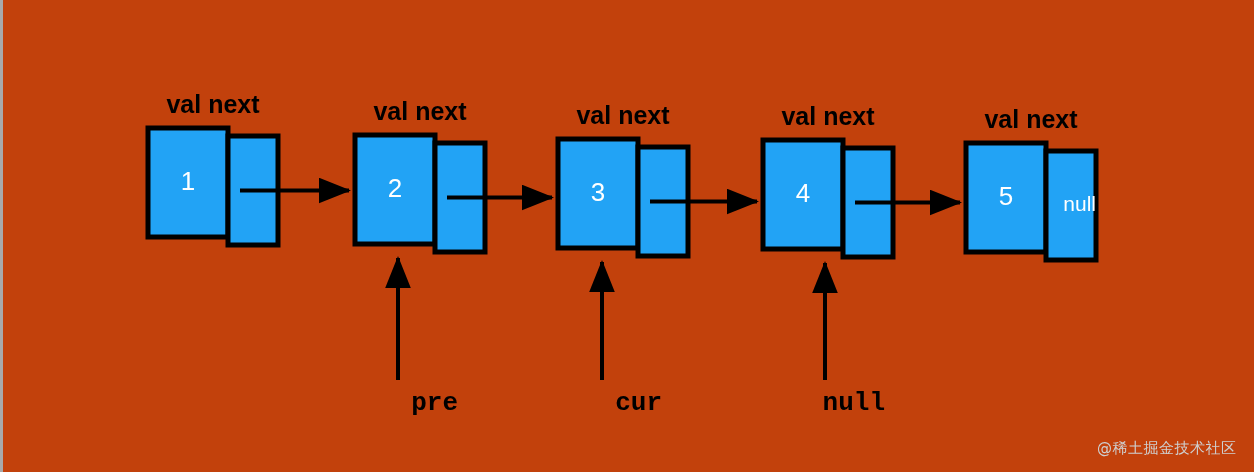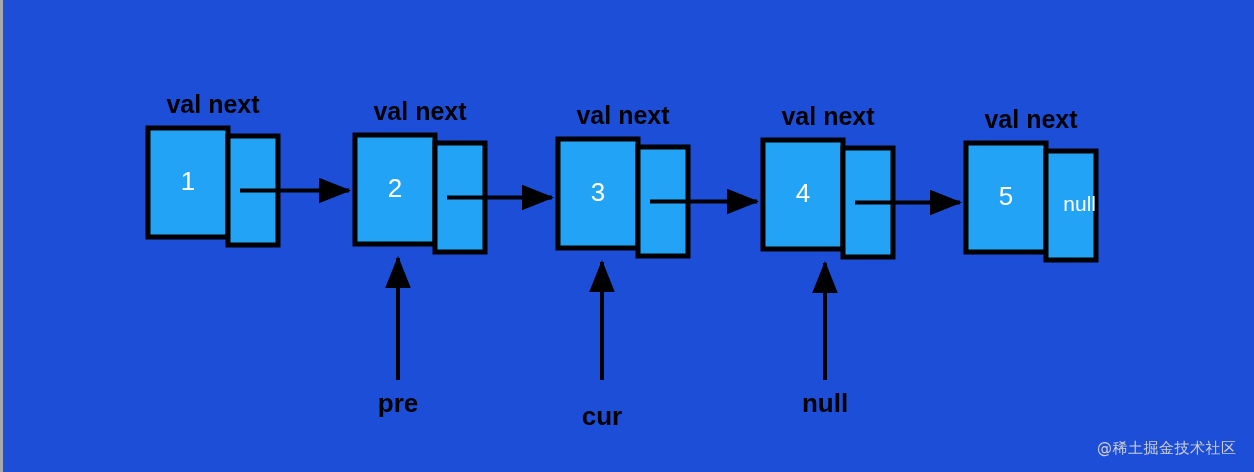--- a/index.html
+++ b/index.html
@@ -7,21 +7,21 @@
     padding: 0;
     background: #ffffff;
   }
   body {
     font-family: "Liberation Sans", sans-serif;
   }
   #canvas {
     position: relative;
     width: 1254px;
     height: 472px;
-    background: #1d4ed8;
+    background: #c2410c;
     overflow: hidden;
   }
   .left-rule {
     position: absolute;
     left: 0;
     top: 0;
     width: 3px;
     height: 472px;
     background: #a8a9ab;
   }
@@ -52,26 +52,26 @@
   .node-null {
     position: absolute;
     font-family: "Liberation Sans", sans-serif;
     font-size: 21px;
     color: #ffffff;
     white-space: nowrap;
     text-align: center;
   }
   .pointer-label {
     position: absolute;
-    font-family: Liberation Sans, sans-serif;
+    font-family: Liberation Mono, monospace;
     font-weight: bold;
     font-size: 26px;
     color: #000000;
     white-space: nowrap;
-    text-align: center;
+    text-align: right;
   }
   .watermark {
     position: absolute;
     font-family: "DejaVu Sans", sans-serif;
     font-size: 15px;
     color: #cfcfcf;
     white-space: nowrap;
     letter-spacing: 0.5px;
   }
 </style>
@@ -119,19 +119,19 @@
       <div class="node-header" style="left: 360px; top: 97px; width: 120px; text-align: center;">val next</div>
       <div class="node-value" style="left: 355px; top: 172.5px; width: 80px;">2</div>
       <div class="node-header" style="left: 563px; top: 101px; width: 120px; text-align: center;">val next</div>
       <div class="node-value" style="left: 558px; top: 176.5px; width: 80px;">3</div>
       <div class="node-header" style="left: 768px; top: 102px; width: 120px; text-align: center;">val next</div>
       <div class="node-value" style="left: 763px; top: 177.5px; width: 80px;">4</div>
       <div class="node-header" style="left: 971px; top: 105px; width: 120px; text-align: center;">val next</div>
       <div class="node-value" style="left: 966px; top: 180.5px; width: 80px;">5</div>
       <div class="node-null" style="left: 1046px; top: 191.5px; width: 50px; text-align: right;">null</div>
       <div class="pointer-label" style="left: 338px; top: 388px; width: 120px;">pre</div>
-      <div class="pointer-label" style="left: 542px; top: 388px; width: 120px; margin-top: 13px;">cur</div>
+      <div class="pointer-label" style="left: 542px; top: 388px; width: 120px;">cur</div>
       <div class="pointer-label" style="left: 765px; top: 388px; width: 120px;">null</div>
     </div>
 
   <div class="watermark" style="left:1097px; top:439px;">@稀土掘金技术社区</div>
 
 </div>
 
 </body></html>

